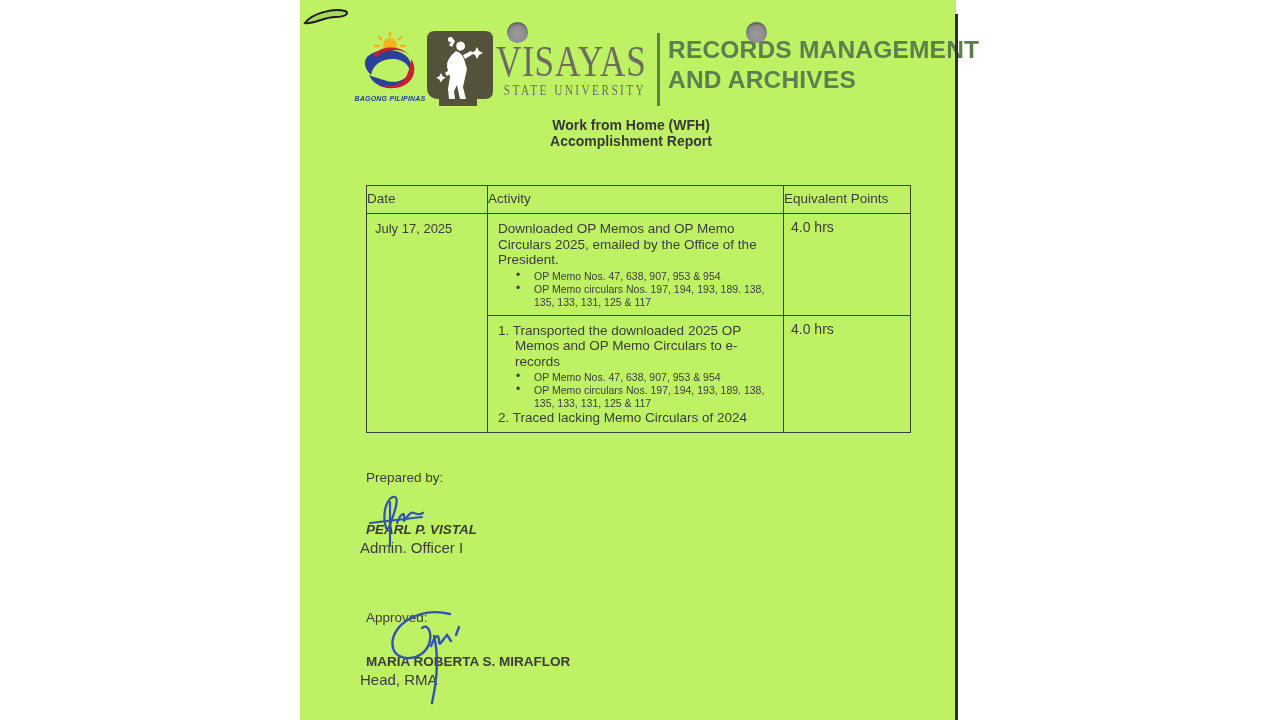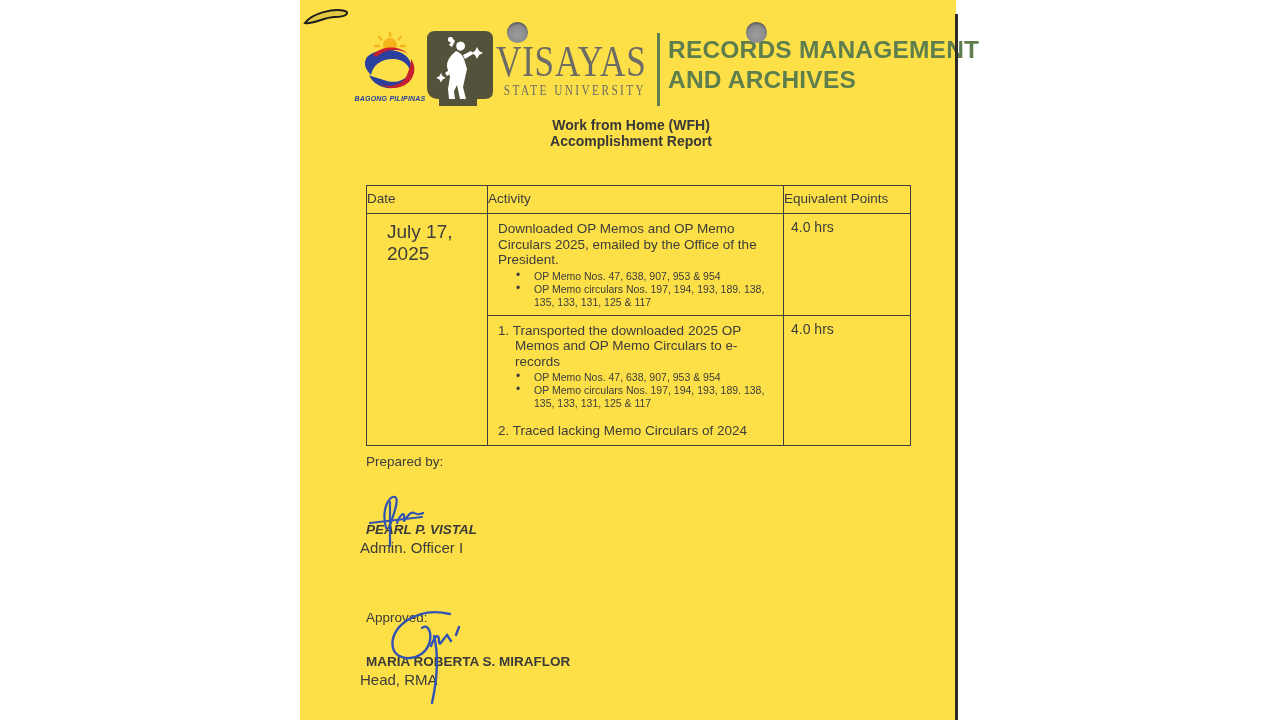--- a/index.html
+++ b/index.html
@@ -2,21 +2,21 @@
 <html><head>
 <meta charset="utf-8">
 <style>
   html,body{margin:0;padding:0;}
   body{
     width:1280px;height:720px;position:relative;overflow:hidden;
     background:#ffffff;
     font-family:"Liberation Sans", sans-serif;
     color:#3c3c3c;
   }
-  .paper{position:absolute;left:300px;top:0;width:656px;height:720px;background:#fde047;}
+  .paper{position:absolute;left:300px;top:0;width:656px;height:720px;background:#bef264;}
 
   
   .edge-line{position:absolute;left:955px;top:14px;width:2.5px;height:706px;background:#2c2c2c;}
   .pen-mark{position:absolute;left:302px;top:5px;}
   .punch-hole{position:absolute;width:21px;height:21px;border-radius:50%;
     background:radial-gradient(circle at 50% 60%, #9d9d9f 0%, #8a8a8c 60%, #757577 100%);
     box-shadow:inset 0 2px 2px rgba(0,0,0,.28);}
   .hole-1{left:507px;top:22px;}
   .hole-2{left:746px;top:22px;}
 
@@ -35,36 +35,36 @@
   .doc-title{position:absolute;left:3px;top:117px;width:656px;text-align:center;font-weight:bold;font-size:14px;line-height:16px;color:#383838;}
 
   
   .report-table{position:absolute;left:66px;top:185px;border-collapse:collapse;table-layout:fixed;}
   .report-table td,.report-table th{border:1.6px solid #3e3e3e;vertical-align:top;text-align:left;font-weight:normal;}
   .col-date{width:121px;}
   .col-act{width:296px;}
   .col-pts{width:127px;}
   .hdr-cell{font-size:13.5px;padding:5px 0;height:17px;}
   .hdr-activity{text-align:center;}
-  .cell-date{font-size:19px;padding:7px 20px;}
+  .cell-date{font-size:13px;padding:7px 8px;}
   .cell-activity{font-size:13.5px;line-height:15.5px;padding:7px 16px 6px 10px;}
   .cell-points{font-size:14px;padding:5px 7px;}
   .row-1 .cell-activity{height:81px;}
   .row-2 .cell-activity{height:89px;}
   .bullets{margin-top:2px;}
   .bullet{position:relative;padding-left:36px;font-size:10.5px;line-height:13px;}
   .bullet .dot{position:absolute;left:18px;top:-1px;font-size:12px;}
   .numbered{padding-left:17px;text-indent:-17px;}
-  .item-2{margin-top:13px;}
+  .item-2{}
 
   
   .sig-label{position:absolute;left:66px;font-size:13.5px;}
   .sig-name{position:absolute;left:66px;font-size:13.5px;font-weight:bold;color:#3a3a3a;white-space:nowrap;}
   .sig-title{position:absolute;left:60px;font-size:15px;}
-  .prepared-label{top:454px;}
+  .prepared-label{top:470px;}
   .prepared-name{top:522px;font-style:italic;}
   .prepared-title{top:539px;}
   .approved-label{top:610px;}
   .approved-name{top:654px;}
   .approved-title{top:671px;}
   .sig-svg{position:absolute;z-index:3;}
   .sig-1{left:66px;top:490px;}
   .sig-2{left:78px;top:606px;}
 </style>
 </head>

